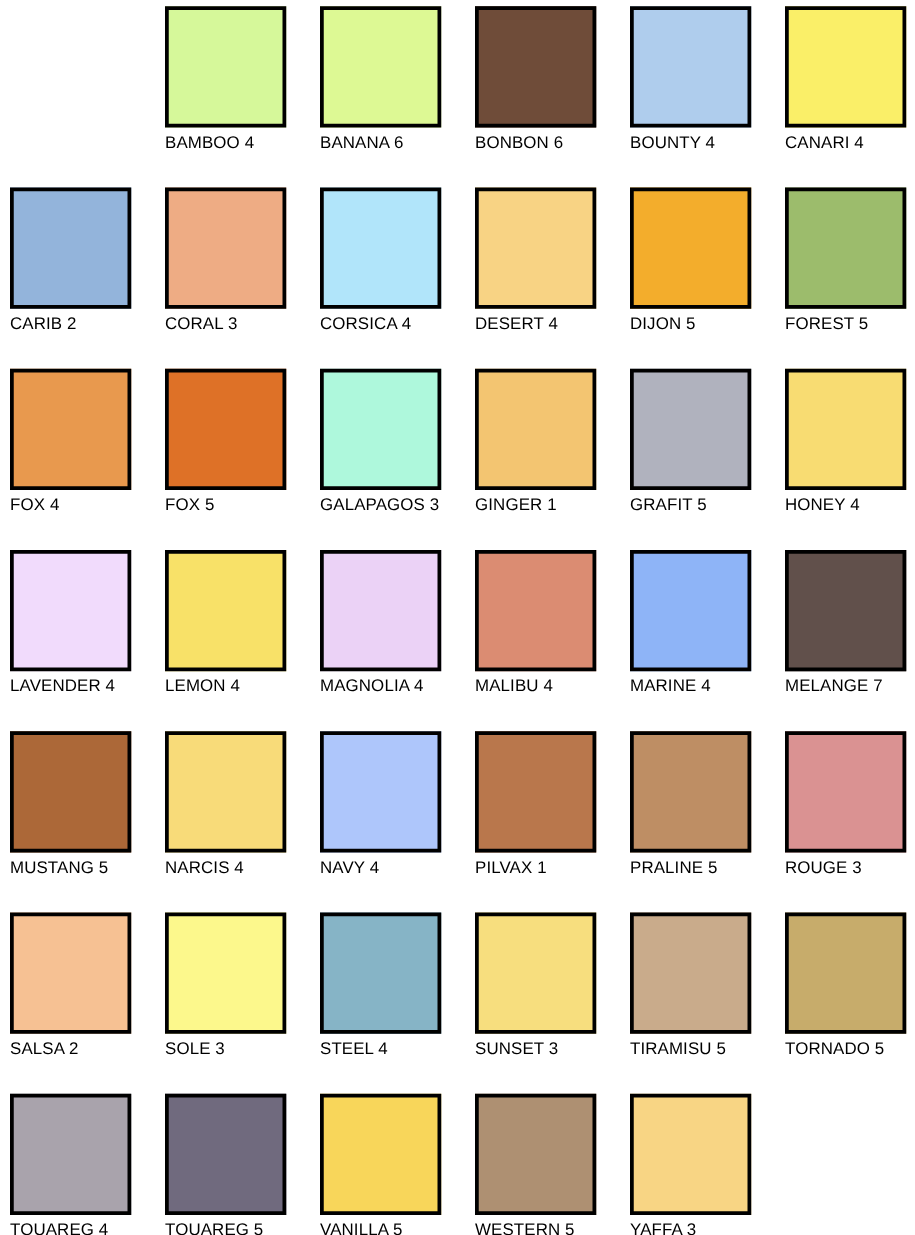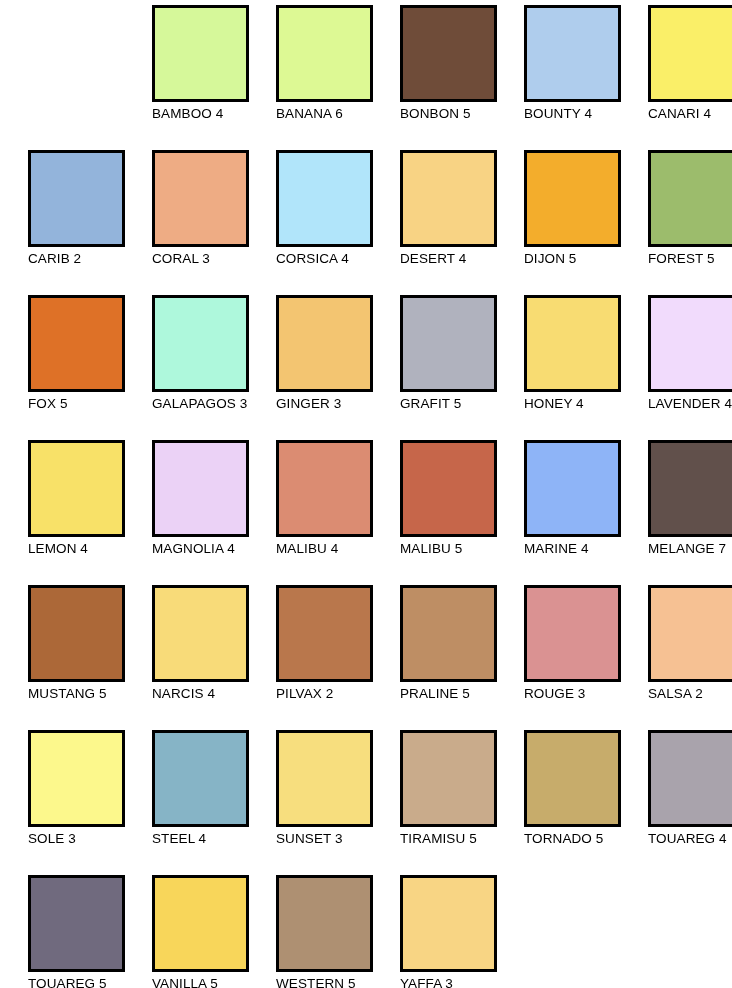--- a/index.html
+++ b/index.html
@@ -16,21 +16,21 @@
   }
   #swatch-grid {
     position: relative;
     width: 732px;
     height: 776px;
     display: grid;
     grid-template-columns: repeat(6, 124px);
     grid-template-rows: 145px 145px 145px 145px 145px 145px 138px;
     column-gap: 0px;
     row-gap: 0px;
-    padding-left: 28px;
+    padding-left: 8px;
     padding-top: 5px;
     box-sizing: border-box;
     border-radius: 20px;
   }
   .swatch-cell {
     position: relative;
     width: 124px;
     box-sizing: border-box;
   }
   .swatch-chip {
@@ -61,21 +61,21 @@
     <div class="swatch-cell">
       <div class="swatch-chip" style="background-color: rgb(214, 248, 154); border-color: rgb(0, 0, 0);"></div>
       <span class="swatch-label">BAMBOO 4</span>
     </div>
     <div class="swatch-cell">
       <div class="swatch-chip" style="background-color: rgb(221, 249, 148); border-color: rgb(0, 0, 0);"></div>
       <span class="swatch-label">BANANA 6</span>
     </div>
     <div class="swatch-cell">
       <div class="swatch-chip" style="background-color: rgb(111, 76, 57); border-color: rgb(0, 0, 0);"></div>
-      <span class="swatch-label">BONBON 5</span>
+      <span class="swatch-label">BONBON 6</span>
     </div>
     <div class="swatch-cell">
       <div class="swatch-chip" style="background-color: rgb(175, 205, 237); border-color: rgb(0, 0, 0);"></div>
       <span class="swatch-label">BOUNTY 4</span>
     </div>
     <div class="swatch-cell">
       <div class="swatch-chip" style="background-color: rgb(250, 239, 104); border-color: rgb(0, 0, 0);"></div>
       <span class="swatch-label">CANARI 4</span>
     </div>
     <div class="swatch-cell">
@@ -96,30 +96,34 @@
     </div>
     <div class="swatch-cell">
       <div class="swatch-chip" style="background-color: rgb(243, 173, 44); border-color: rgb(0, 0, 0);"></div>
       <span class="swatch-label">DIJON 5</span>
     </div>
     <div class="swatch-cell">
       <div class="swatch-chip" style="background-color: rgb(156, 188, 108); border-color: rgb(0, 0, 0);"></div>
       <span class="swatch-label">FOREST 5</span>
     </div>
     <div class="swatch-cell">
+      <div class="swatch-chip" style="background-color: rgb(232, 153, 78); border-color: rgb(0, 0, 0);"></div>
+      <span class="swatch-label">FOX 4</span>
+    </div>
+    <div class="swatch-cell">
       <div class="swatch-chip" style="background-color: rgb(222, 113, 39); border-color: rgb(0, 0, 0);"></div>
       <span class="swatch-label">FOX 5</span>
     </div>
     <div class="swatch-cell">
       <div class="swatch-chip" style="background-color: rgb(174, 248, 220); border-color: rgb(0, 0, 0);"></div>
       <span class="swatch-label">GALAPAGOS 3</span>
     </div>
     <div class="swatch-cell">
       <div class="swatch-chip" style="background-color: rgb(243, 197, 113); border-color: rgb(0, 0, 0);"></div>
-      <span class="swatch-label">GINGER 3</span>
+      <span class="swatch-label">GINGER 1</span>
     </div>
     <div class="swatch-cell">
       <div class="swatch-chip" style="background-color: rgb(176, 178, 190); border-color: rgb(0, 0, 0);"></div>
       <span class="swatch-label">GRAFIT 5</span>
     </div>
     <div class="swatch-cell">
       <div class="swatch-chip" style="background-color: rgb(248, 220, 114); border-color: rgb(0, 0, 0);"></div>
       <span class="swatch-label">HONEY 4</span>
     </div>
     <div class="swatch-cell">
@@ -132,42 +136,42 @@
     </div>
     <div class="swatch-cell">
       <div class="swatch-chip" style="background-color: rgb(235, 210, 246); border-color: rgb(0, 0, 0);"></div>
       <span class="swatch-label">MAGNOLIA 4</span>
     </div>
     <div class="swatch-cell">
       <div class="swatch-chip" style="background-color: rgb(219, 140, 114); border-color: rgb(0, 0, 0);"></div>
       <span class="swatch-label">MALIBU 4</span>
     </div>
     <div class="swatch-cell">
-      <div class="swatch-chip" style="background-color: rgb(198, 102, 74); border-color: rgb(0, 0, 0);"></div>
-      <span class="swatch-label">MALIBU 5</span>
-    </div>
-    <div class="swatch-cell">
       <div class="swatch-chip" style="background-color: rgb(142, 180, 247); border-color: rgb(0, 0, 0);"></div>
       <span class="swatch-label">MARINE 4</span>
     </div>
     <div class="swatch-cell">
       <div class="swatch-chip" style="background-color: rgb(97, 80, 75); border-color: rgb(0, 0, 0);"></div>
       <span class="swatch-label">MELANGE 7</span>
     </div>
     <div class="swatch-cell">
       <div class="swatch-chip" style="background-color: rgb(172, 104, 56); border-color: rgb(0, 0, 0);"></div>
       <span class="swatch-label">MUSTANG 5</span>
     </div>
     <div class="swatch-cell">
       <div class="swatch-chip" style="background-color: rgb(248, 219, 121); border-color: rgb(0, 0, 0);"></div>
       <span class="swatch-label">NARCIS 4</span>
     </div>
     <div class="swatch-cell">
+      <div class="swatch-chip" style="background-color: rgb(174, 198, 251); border-color: rgb(0, 0, 0);"></div>
+      <span class="swatch-label">NAVY 4</span>
+    </div>
+    <div class="swatch-cell">
       <div class="swatch-chip" style="background-color: rgb(185, 119, 76); border-color: rgb(0, 0, 0);"></div>
-      <span class="swatch-label">PILVAX 2</span>
+      <span class="swatch-label">PILVAX 1</span>
     </div>
     <div class="swatch-cell">
       <div class="swatch-chip" style="background-color: rgb(190, 142, 100); border-color: rgb(0, 0, 0);"></div>
       <span class="swatch-label">PRALINE 5</span>
     </div>
     <div class="swatch-cell">
       <div class="swatch-chip" style="background-color: rgb(218, 146, 146); border-color: rgb(0, 0, 0);"></div>
       <span class="swatch-label">ROUGE 3</span>
     </div>
     <div class="swatch-cell">

